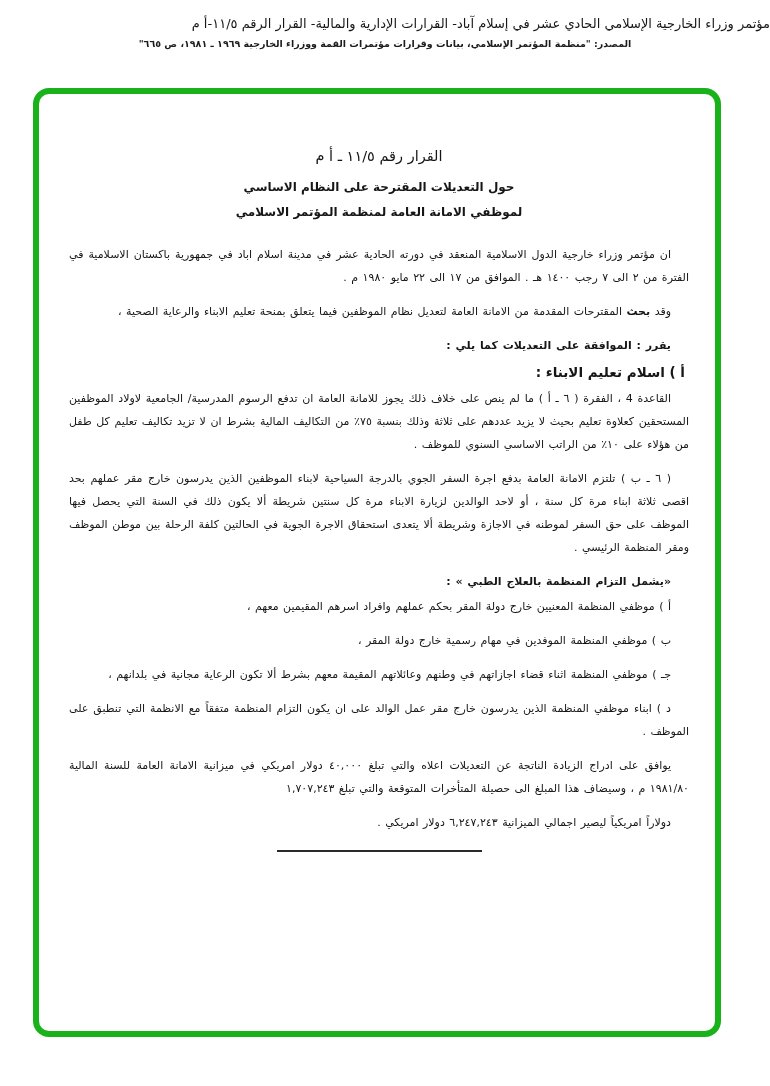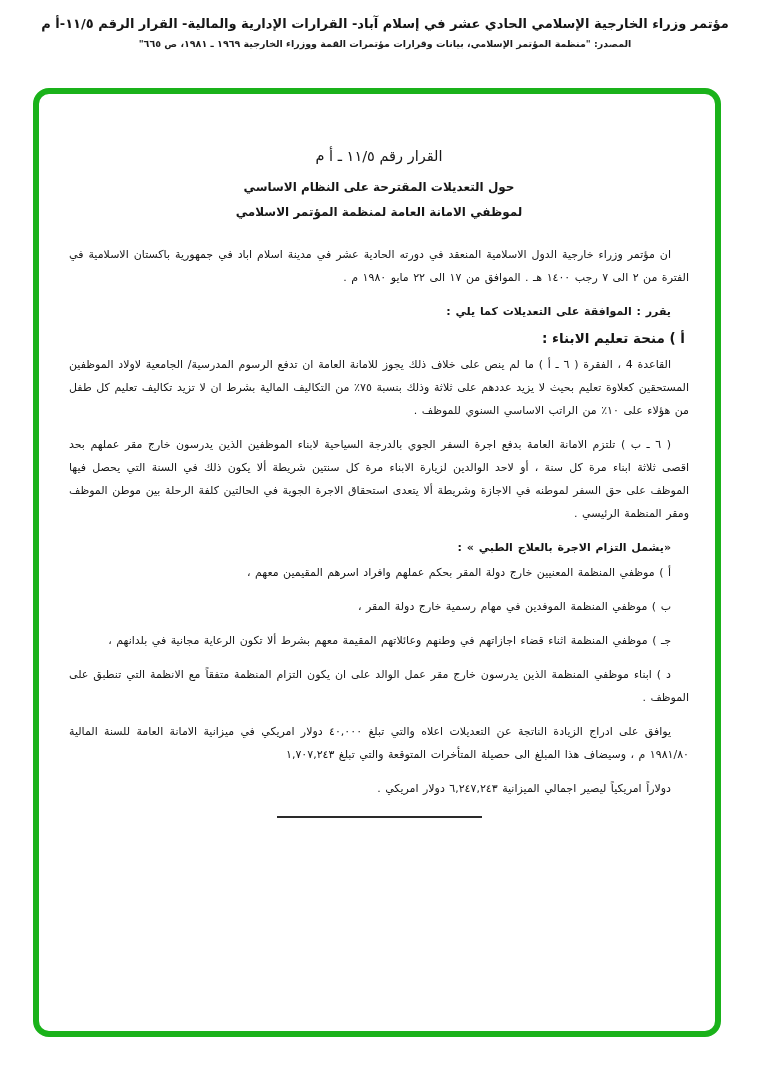--- a/index.html
+++ b/index.html
@@ -2,21 +2,21 @@
 <html lang="ar" style="--frame-green: #1ab21a;"><head>
 <meta charset="utf-8">
 <style>
   html,body{margin:0;padding:0;}
   body{
     width:770px;height:1086px;position:relative;background:#ffffff;
     font-family:"DejaVu Sans",sans-serif;color:#161616;overflow:hidden;
   }
   
   .src-header{position:absolute;top:14px;left:0;width:770px;text-align:center;direction:rtl;}
-  .src-line1{font-size:13px;font-weight:bold;letter-spacing:0;line-height:1.5;}
+  .src-line1{font-size:13px;font-weight:normal;letter-spacing:0;line-height:1.5;text-align:right;}
   .src-line2{font-size:9.5px;font-weight:bold;margin-top:4px;color:#1d1d1d;}
   
   .frame{
     position:absolute;left:33px;top:88px;width:688px;min-height:949px;
     box-sizing:border-box;border:6px solid var(--frame-green,#1ab21a);
     border-radius:16px;background:#fff;
     padding:54px 26px 16px 30px;direction:rtl;
   }
   .t-number{text-align:center;font-size:14.5px;margin:0 0 16px;}
   .t-sub{text-align:center;font-size:12px;font-weight:bold;margin:0 0 11px;}
@@ -42,28 +42,33 @@
 </header>
 
 <section class="frame">
 
   <p class="t-number">القرار رقم ١١/٥ ـ أ م</p>
   <p class="t-sub">حول التعديلات المقترحة على النظام الاساسي</p>
   <p class="t-sub last">لموظفي الامانة العامة لمنظمة المؤتمر الاسلامي</p>
 
   <p class="body">ان مؤتمر وزراء خارجية الدول الاسلامية المنعقد في دورته الحادية عشر في مدينة اسلام اباد في جمهورية باكستان الاسلامية في الفترة من ٢ الى ٧ رجب ١٤٠٠ هـ .  الموافق من ١٧ الى ٢٢ مايو ١٩٨٠ م .</p>
 
+  <p class="body">
+    <span>وقد</span>
+    <span class="emph">بحث</span>
+    <span>المقترحات المقدمة من الامانة العامة لتعديل نظام الموظفين فيما يتعلق بمنحة تعليم الابناء والرعاية الصحية ،</span>
+  </p>
 
   <p class="body tight">يقرر : الموافقة على التعديلات كما يلي :</p>
 
-  <p class="sec-head">أ ) منحة تعليم الابناء :</p>
+  <p class="sec-head">أ ) اسلام تعليم الابناء :</p>
   <p class="body">القاعدة 4 ، الفقرة ( ٦ ـ أ ) ما لم ينص على خلاف ذلك يجوز للامانة العامة ان تدفع الرسوم المدرسية/ الجامعية لاولاد الموظفين المستحقين كعلاوة تعليم بحيث لا يزيد عددهم على ثلاثة وذلك بنسبة ٧٥٪ من التكاليف المالية بشرط ان لا تزيد تكاليف تعليم كل طفل من هؤلاء على ١٠٪ من الراتب الاساسي السنوي للموظف .</p>
   <p class="body">( ٦ ـ ب ) تلتزم الامانة العامة بدفع اجرة السفر الجوي بالدرجة السياحية لابناء الموظفين الذين يدرسون خارج مقر عملهم بحد اقصى ثلاثة ابناء مرة كل سنة ، أو لاحد الوالدين لزيارة الابناء مرة كل سنتين شريطة ألا يكون ذلك في السنة التي يحصل فيها الموظف على حق السفر لموطنه في الاجازة وشريطة ألا يتعدى استحقاق الاجرة الجوية في الحالتين كلفة الرحلة بين موطن الموظف ومقر المنظمة الرئيسي .</p>
 
-  <p class="body tight">«يشمل التزام الاجرة بالعلاج الطبي » :</p>
+  <p class="body tight">«يشمل التزام المنظمة بالعلاج الطبي » :</p>
 
   <p class="body item">أ ) موظفي المنظمة المعنيين خارج دولة المقر بحكم عملهم وافراد اسرهم المقيمين معهم ،</p>
   <p class="body item">ب ) موظفي المنظمة الموفدين في مهام رسمية خارج دولة المقر ،</p>
   <p class="body item">جـ ) موظفي المنظمة اثناء قضاء اجازاتهم في وطنهم وعائلاتهم المقيمة معهم بشرط ألا تكون الرعاية مجانية في بلدانهم ،</p>
   <p class="body item">د ) ابناء موظفي المنظمة الذين يدرسون خارج مقر عمل الوالد على ان يكون التزام المنظمة متفقاً مع الانظمة التي تنطبق على الموظف .</p>
 
   <p class="body closing-start">يوافق على ادراج الزيادة الناتجة عن التعديلات اعلاه والتي تبلغ ٤٠,٠٠٠ دولار امريكي في ميزانية الامانة العامة للسنة المالية ١٩٨١/٨٠ م ، وسيضاف هذا المبلغ الى حصيلة المتأخرات المتوقعة والتي تبلغ ١,٧٠٧,٢٤٣</p>
   <p class="body closing-last">دولاراً امريكياً ليصير اجمالي الميزانية ٦,٢٤٧,٢٤٣ دولار امريكي .</p>
 
   <div class="divider"></div>

